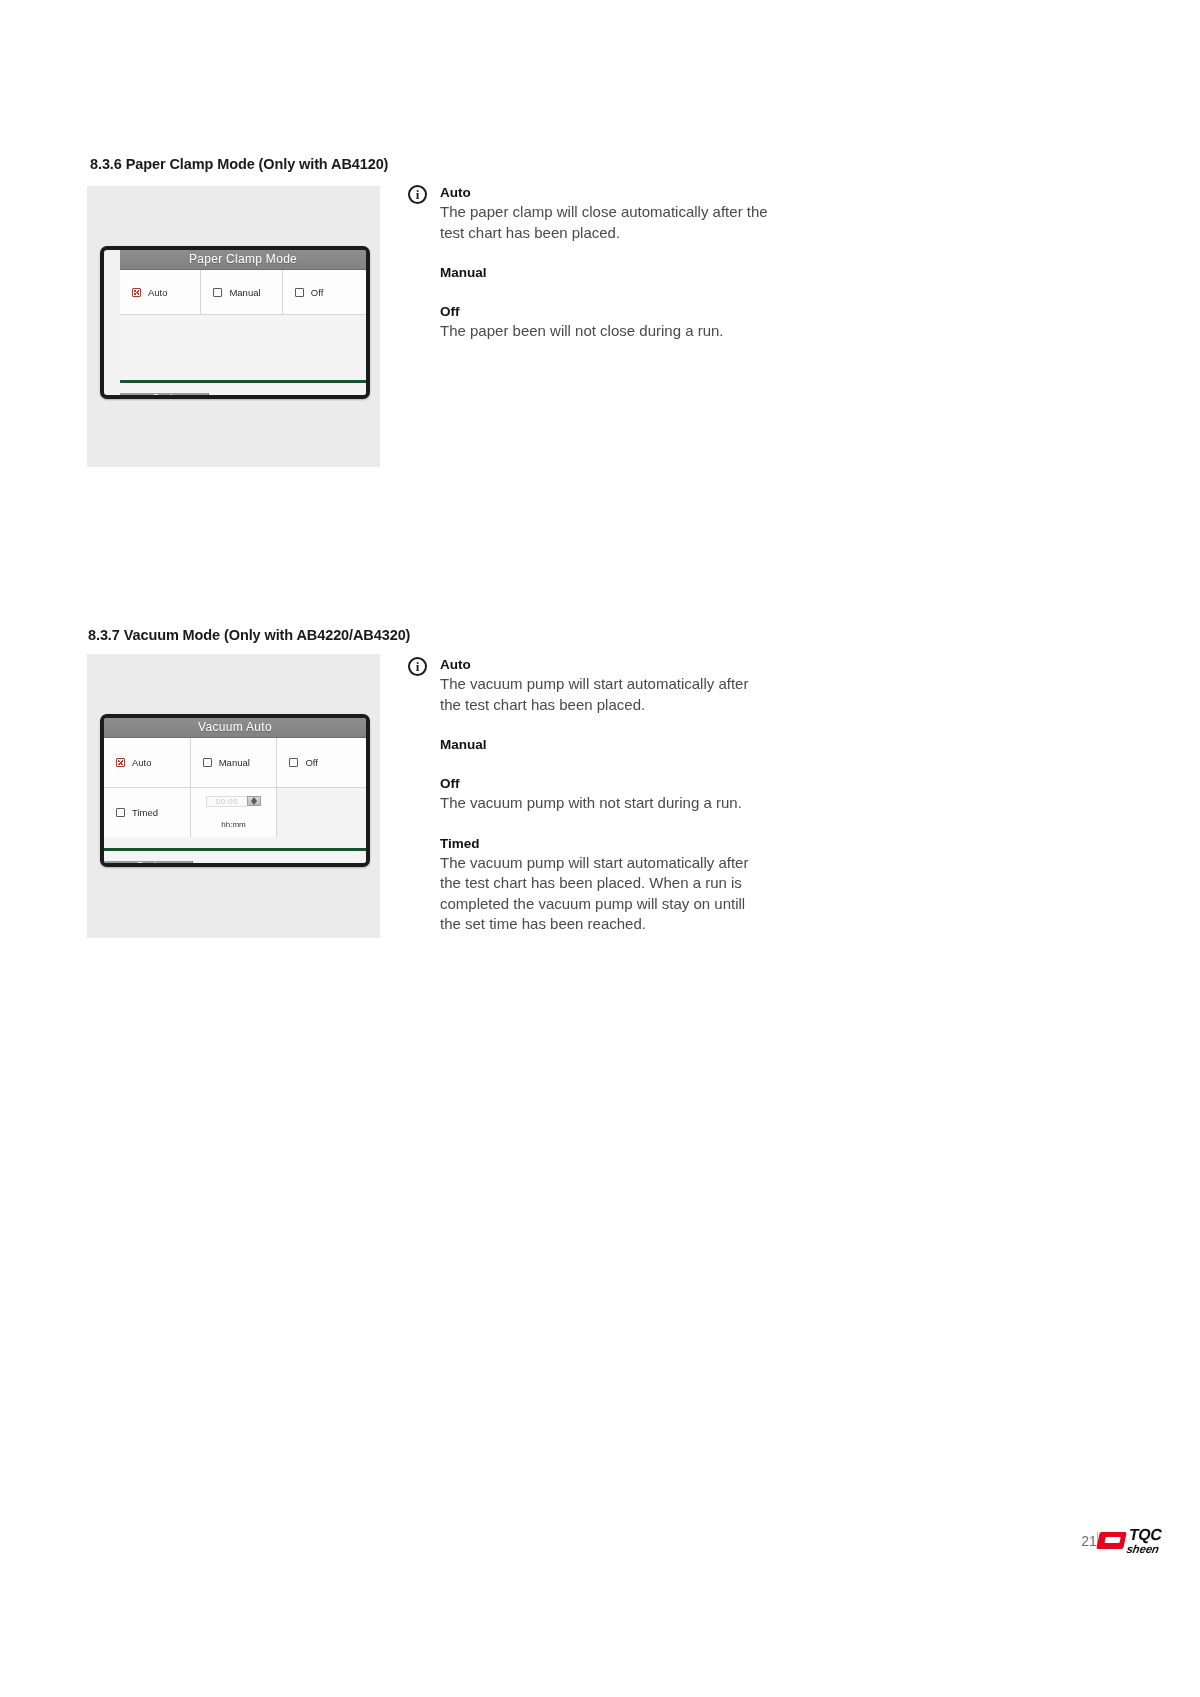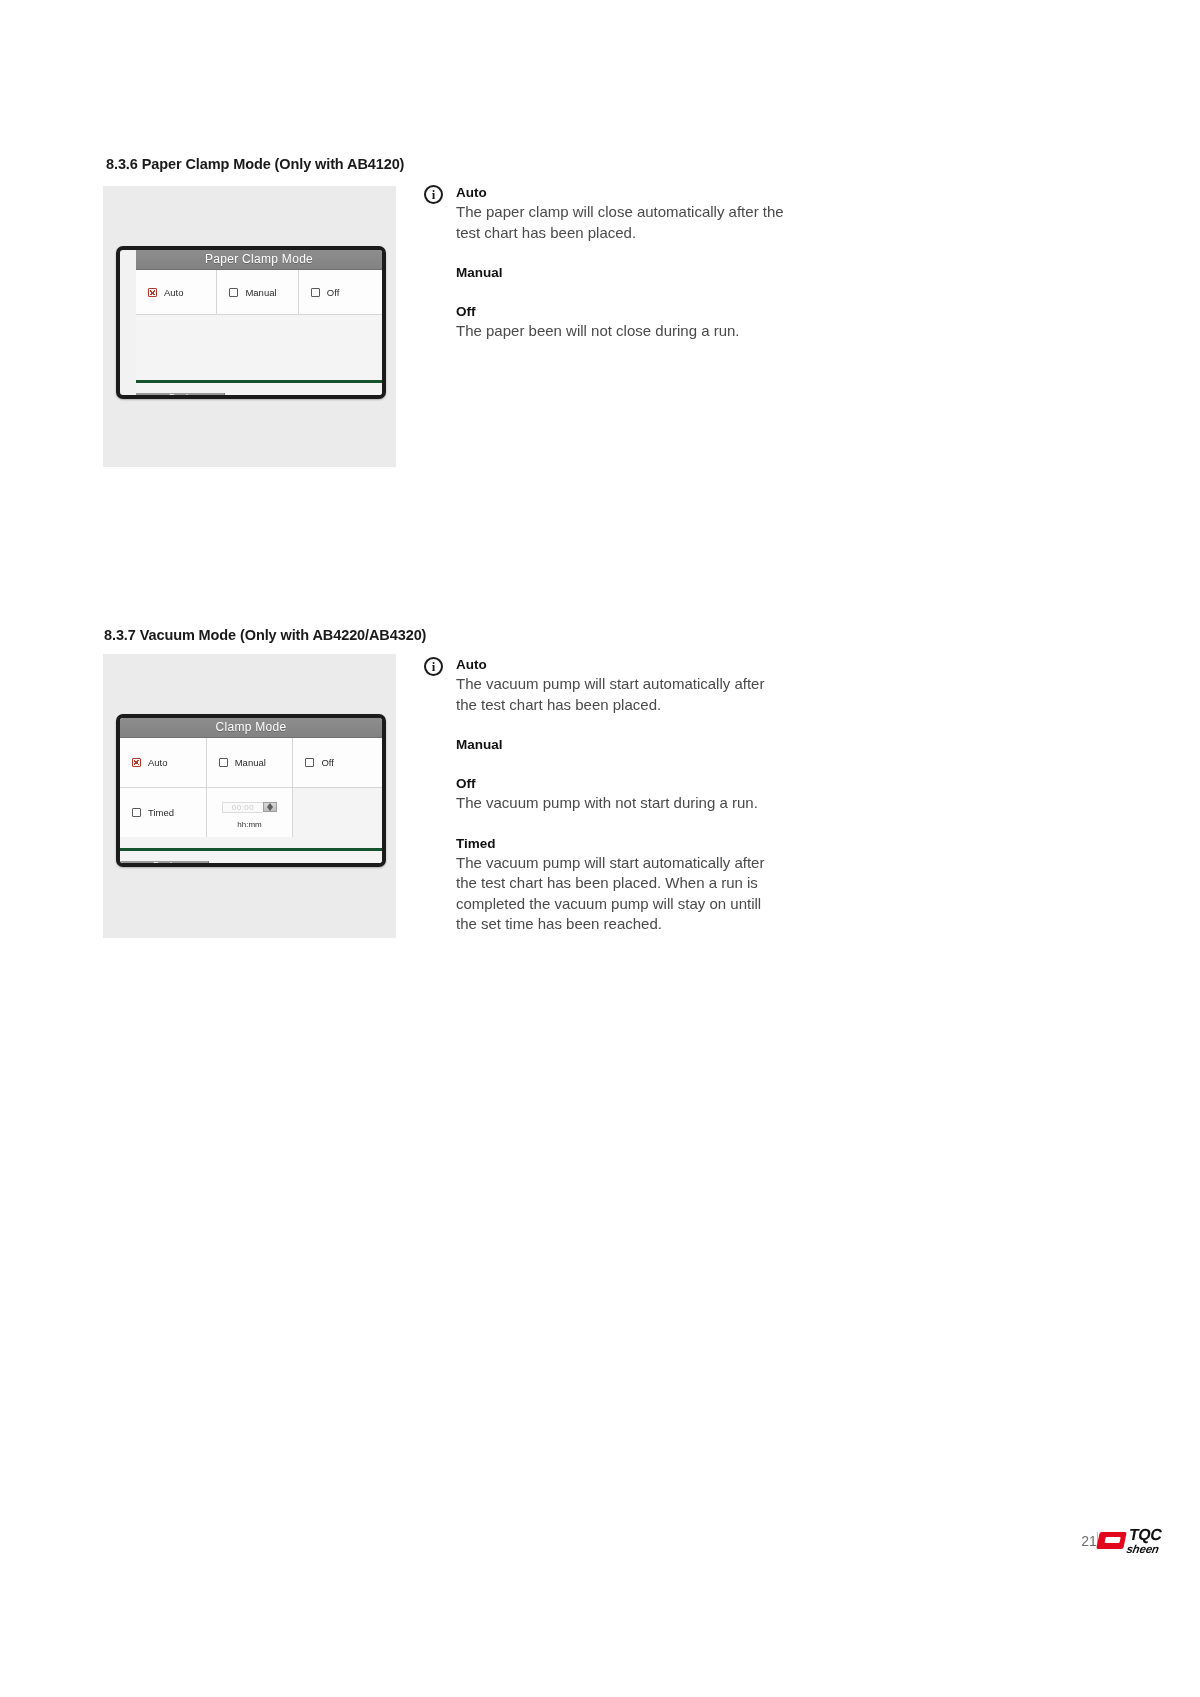--- a/index.html
+++ b/index.html
@@ -12,21 +12,20 @@
     height: 1697px;
     position: relative;
     font-family: "Liberation Sans", sans-serif;
     overflow: hidden;
   }
 
   .page {
     position: absolute;
     inset: 0;
     background: #ffffff;
-    margin-left: 16px;
   }
 
   
   .section-heading {
     position: absolute;
     font-size: 14.5px;
     font-weight: bold;
     color: #1a1a1a;
     letter-spacing: -0.1px;
     white-space: nowrap;
@@ -118,21 +117,21 @@
   }
 
   
   .spinner-cell {
     justify-content: center;
     padding-left: 0;
     flex-direction: column;
   }
   .spinner-wrap {
     display: flex;
-    align-items: center;
+    align-items: flex-start;
     height: 22px;
   }
   .spinner-field {
     width: 40px;
     border: 1px solid #dcdcdc;
     border-right: none;
     background: #fafafa;
     font-size: 8px;
     color: #c9c9c9;
     display: flex;
@@ -347,21 +346,21 @@
       <p class="desc">The paper been will not close during a run.</p>
     </div>
   </div>
 
   <div class="section-heading" style="left:88px; top:627px;">8.3.7 Vacuum Mode (Only with AB4220/AB4320)</div>
 
   <div class="shot-plate" style="left:87px; top:654px; width:293px; height:284px;">
 
     <div class="device" style="left:13px; top:60px; width:270px; height:153px;">
 
-      <div class="device-title">Clamp Mode</div>
+      <div class="device-title">Vacuum Auto</div>
 
       <div class="device-body" style="height:110px;">
 
         <div class="opt-row">
           <div class="opt-cell c1" style="height:49px;">
             <span class="cbox checked"></span>
             <span class="opt-label">Auto</span>
           </div>
           <div class="opt-cell c2" style="height:49px;">
             <span class="cbox"></span>

